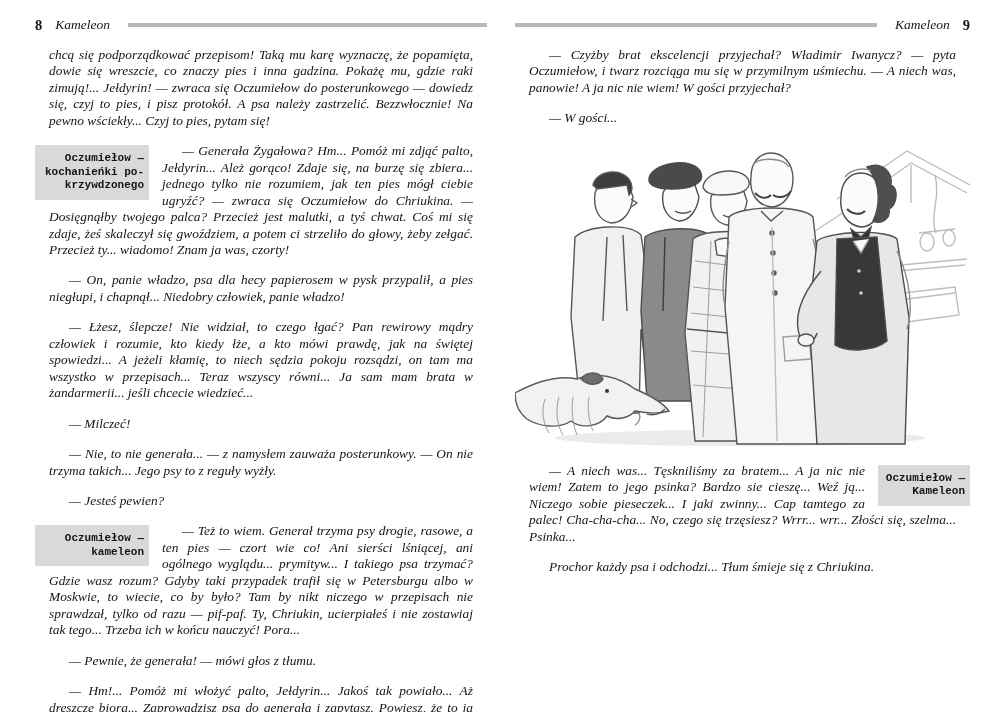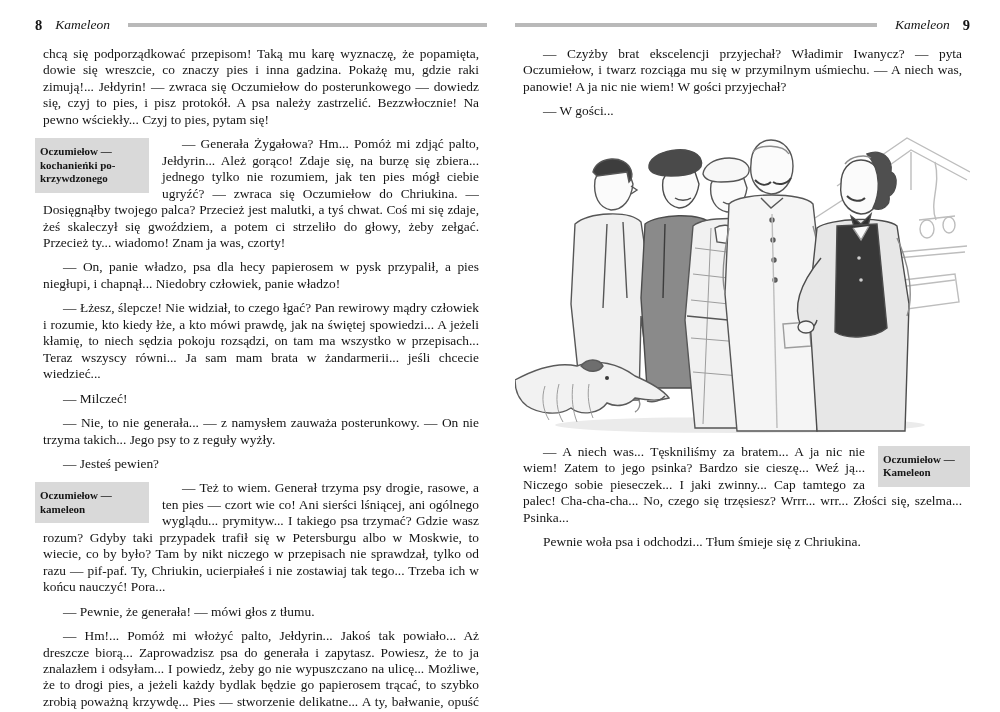--- a/index.html
+++ b/index.html
@@ -15,27 +15,27 @@
   .running-head{display:flex;align-items:center;height:16px;margin-bottom:13px;}
   .pgnum{font-weight:bold;font-size:14.5px;}
   .runtitle{font-style:italic;font-size:13.5px;}
   .head-rule{flex:1;height:4px;background:#b9b9b9;}
   .page-left .pgnum{margin-right:13px;}
   .page-left .runtitle{margin-right:18px;}
   .page-right .pgnum{margin-left:13px;}
   .page-right .runtitle{margin-left:18px;}
 
   .bodytext{font-size:13.4px;line-height:16.45px;text-align:justify;}
-  .bodytext p{margin:8px;text-indent:1.5em;}
+  .bodytext p{margin:14px;text-indent:1.5em;font-style:italic;}
   .bodytext p.cont{text-indent:0;}
 
   .margin-note{
     background:#d9d9d9;
-    font-family:Liberation Serif, serif;font-weight:bold;
-    font-size:11px;line-height:13.5px;text-align:left;
+    font-family:Liberation Mono, monospace;font-weight:bold;
+    font-size:11px;line-height:13.5px;text-align:right;
     padding:7px 5px;box-sizing:border-box;
     text-indent:0;
   }
   .note-left{float:left;width:114px;margin:2px 13px 3px 0;}
   .note-right{float:right;width:92px;margin:2px 0 3px 13px;}
   .margin-note span{display:block;}
 
   .illustration{
     height:308px;margin:3px 0 4px 0;position:relative;
   }
@@ -185,17 +185,17 @@
         </g>
       </svg>
     </div>
 
     <div class="bodytext">
       <div class="margin-note note-right">
         <span>Oczumiełow —</span>
         <span>Kameleon</span>
       </div>
       <p>— A niech was... Tęskniliśmy za bratem... A ja nic nie wiem! Zatem to jego psinka? Bardzo sie cieszę... Weź ją... Niczego sobie pieseczek... I jaki zwinny... Cap tamtego za palec! Cha-cha-cha... No, czego się trzęsiesz? Wrrr... wrr... Złości się, szelma... Psinka...</p>
-      <p>Pewnie woła psa i odchodzi... Tłum śmieje się z Chriukina.</p>
+      <p>Prochor każdy psa i odchodzi... Tłum śmieje się z Chriukina.</p>
     </div>
   </div>
 
 </div>
 
 </body></html>

